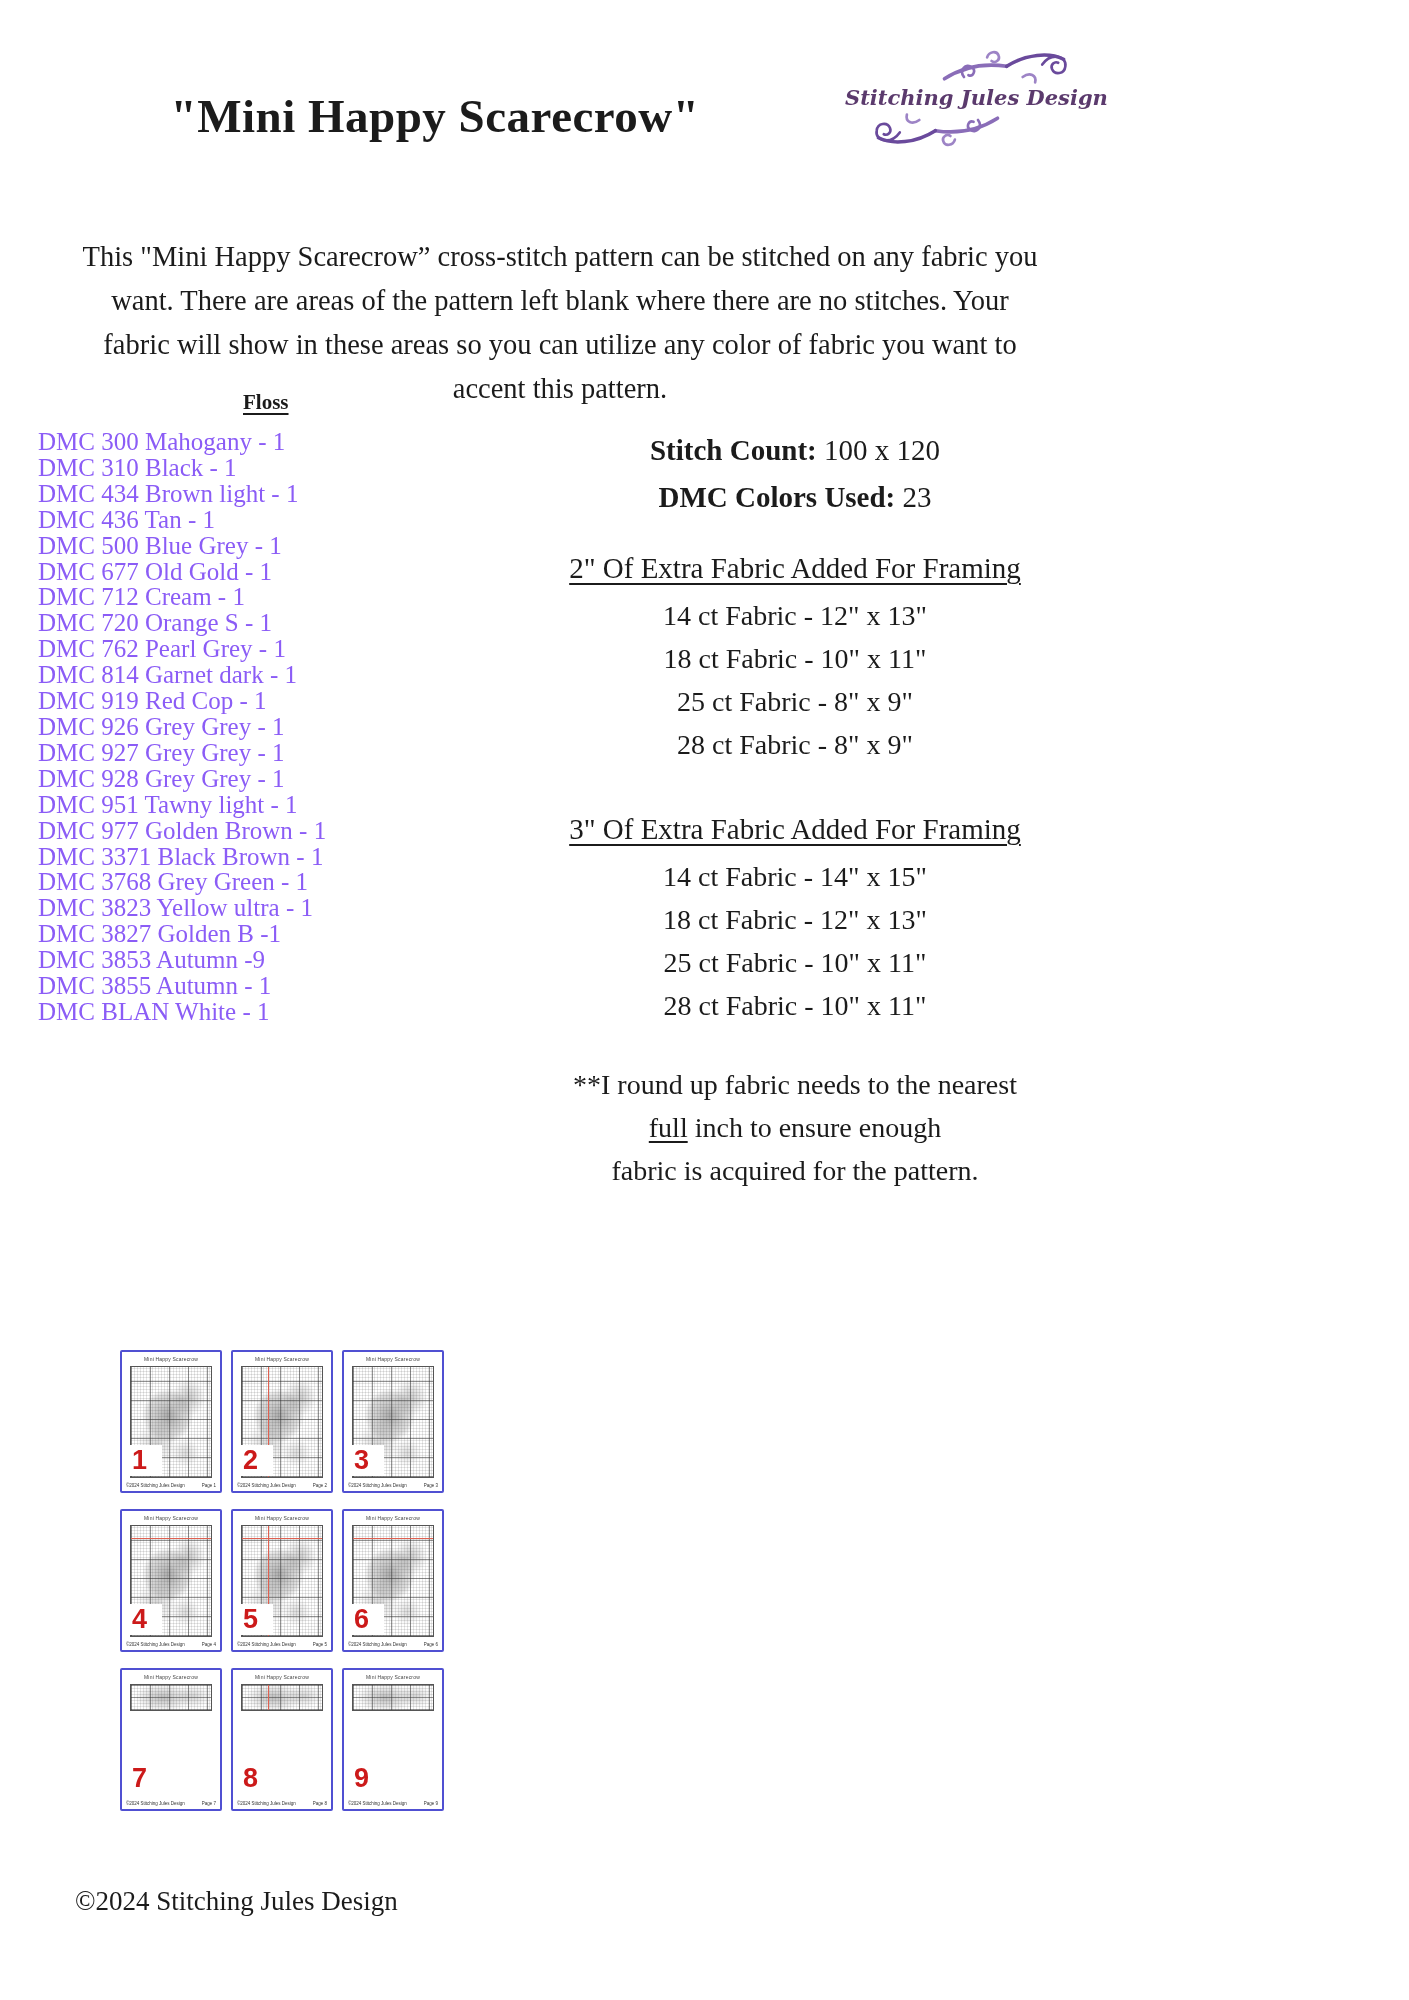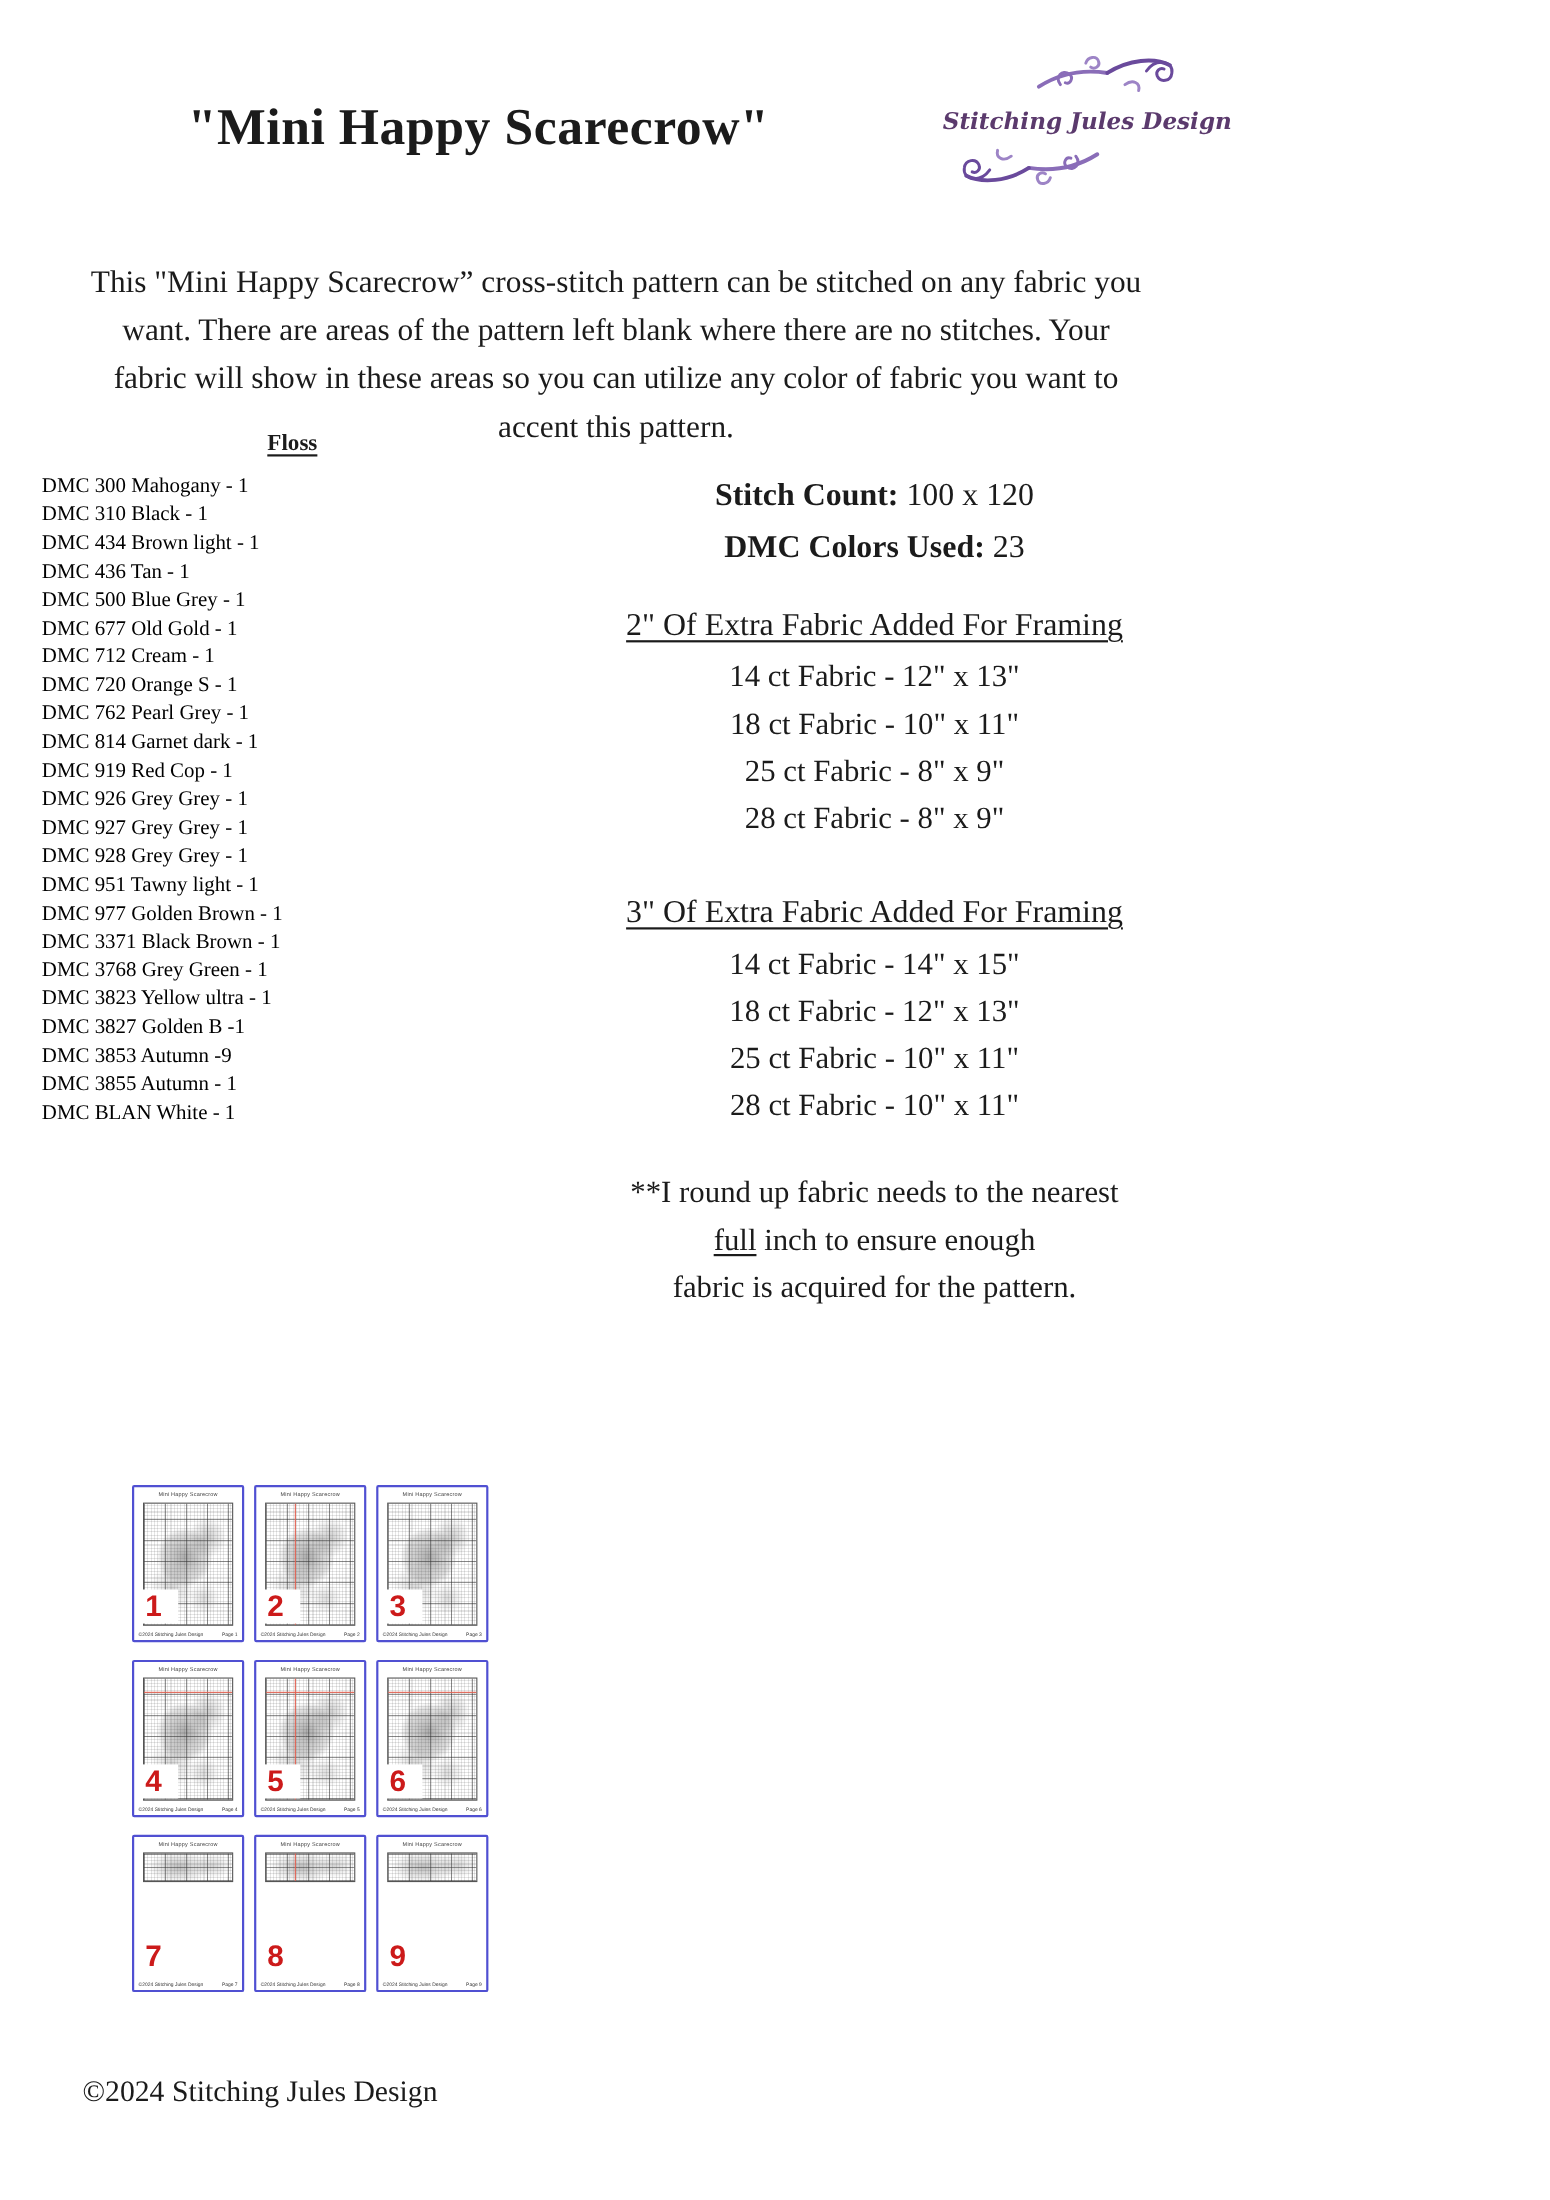--- a/index.html
+++ b/index.html
@@ -20,30 +20,30 @@
   .abs{position:absolute;}
 
   
   .title{left:110px;top:58px;width:650px;text-align:center;
     font-size:47px;font-weight:700;letter-spacing:.5px;}
   .logo{left:845px;top:45px;width:230px;}
   .logo svg{display:block;width:150px;height:40px;}
   .logo .swirl-top{margin-left:auto;margin-right:-4px;}
   .logo .swirl-bottom{margin:2px auto 0 18px;transform:rotate(180deg);}
   .logo-text{font-family:"DejaVu Serif",serif;font-style:italic;font-weight:700;
-    font-size:21px;color:var(--logo-text);text-align:center;white-space:nowrap;margin:12px;}
+    font-size:21px;color:var(--logo-text);text-align:center;white-space:nowrap;margin:0;}
   .sw-a{stroke:var(--swirl-a);} .sw-b{stroke:var(--swirl-b);} .sw-c{stroke:var(--swirl-c);}
 
   
   .intro{left:80px;top:206px;width:960px;text-align:center;font-size:28.5px;line-height:1.55;}
 
   
   .floss-head{left:243px;top:390px;font-size:21px;font-weight:700;
     text-decoration:underline;text-decoration-thickness:2px;text-underline-offset:4px;}
-  .floss-list{left:38px;top:429px;font-size:19px;line-height:25.9px;color:#000000;}
+  .floss-list{left:38px;top:429px;font-size:25px;line-height:25.9px;color:#8b5cf6;}
 
   
   .right-col{left:495px;top:433px;width:600px;text-align:center;font-size:28px;line-height:34px;}
   .stat-line{font-size:29px;margin-bottom:13px;white-space:nowrap;text-align:center;}
   .stat-label{font-weight:700;}
   .section-heading{font-size:29px;margin-top:46px;margin-bottom:9px;
     text-decoration:underline;text-decoration-thickness:1.5px;text-underline-offset:5px;}
   .fabric-section:first-child .section-heading{margin-top:37px;}
   .fabric-row{font-size:28px;line-height:43px;white-space:nowrap;}
   .note{margin-top:36px;font-size:28px;line-height:43px;}

